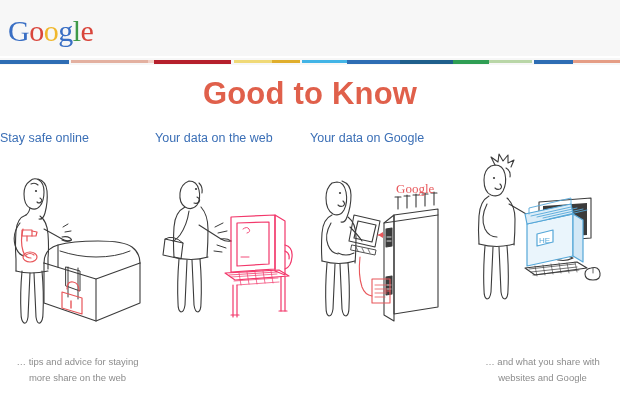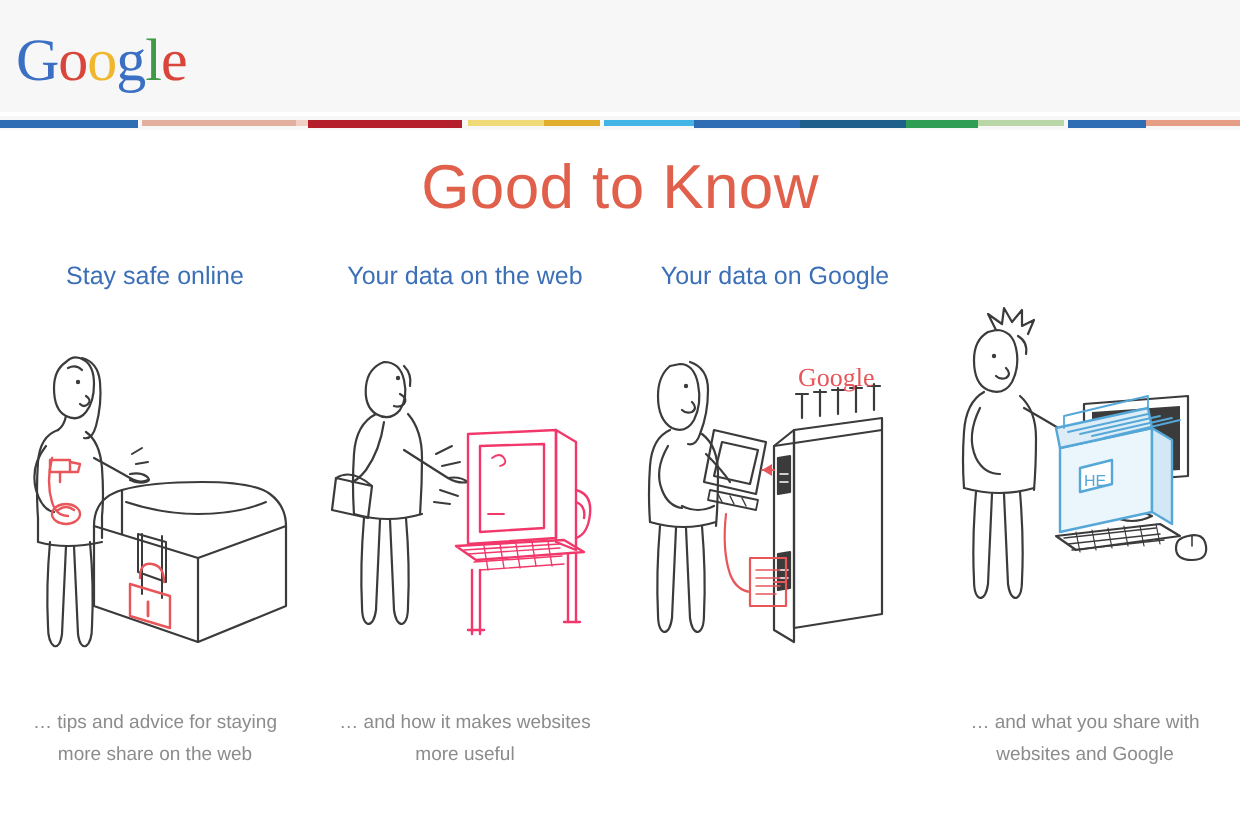--- a/index.html
+++ b/index.html
@@ -30,32 +30,32 @@
     display: flex; align-items: center;
     background: #f7f7f7;
   }
   .rule .seg { height: 3px; }
   .rule .seg.thick { height: 4px; }
 
   
   .title {
     position: absolute; left: 0; top: 76px; width: 620px;
     text-align: center;
-    font-size: 31px; font-weight: 400; letter-spacing: 0.2px;
+    font-size: 31px; font-weight: 700; letter-spacing: 0.2px;
     color: #e0604b;
   }
 
   
   .columns {
     position: absolute; left: 0; top: 126px; width: 620px; height: 287px;
     display: flex;
   }
   .col {
     width: 155px; position: relative;
-    display: flex; flex-direction: column; align-items: center;
+    display: flex; flex-direction: column; align-items: flex-start;
   }
   .col-head {
     font-size: 12.5px; color: #3b6fb6; text-align: center;
     margin-top: 5px; white-space: nowrap;
   }
   .art {
     width: 150px; height: 165px; margin-top: 22px;
     position: relative;
   }
   .art svg { display: block; }
@@ -215,24 +215,20 @@
             <path d="M82 118 l0 32"></path>
             <path d="M126 110 l0 34"></path>
             <path d="M130 110 l0 34"></path>
             <path d="M76 148 l8 0 M124 144 l8 0"></path>
 
             <path d="M130 78 q8 2 7 12 q-1 10 -7 12"></path>
             <path d="M130 84 q5 2 4 8"></path>
           </g>
         </svg>
       </div>
-      <div class="caption">
-        <div>… and how it makes websites</div>
-        <div>more useful</div>
-      </div>
     </div>
 
     <div class="col">
       <div class="col-head">Your data on Google</div>
       <div class="art">
         <svg viewBox="0 0 150 165" width="150" height="165" fill="none" stroke="#3b3b3b" stroke-width="1.1" stroke-linecap="round" stroke-linejoin="round">
 
           <path d="M22 16 q-6 5 -6 15 q0 12 7 16 q7 3 11 -4 q4 -8 2 -18 q-2 -10 -9 -10 z"></path>
           <path d="M32 14 q9 3 9 14 q0 12 -4 22 q-2 6 -6 5"></path>
           <circle cx="30" cy="26" r="1.1" fill="#3b3b3b" stroke="none"></circle>

